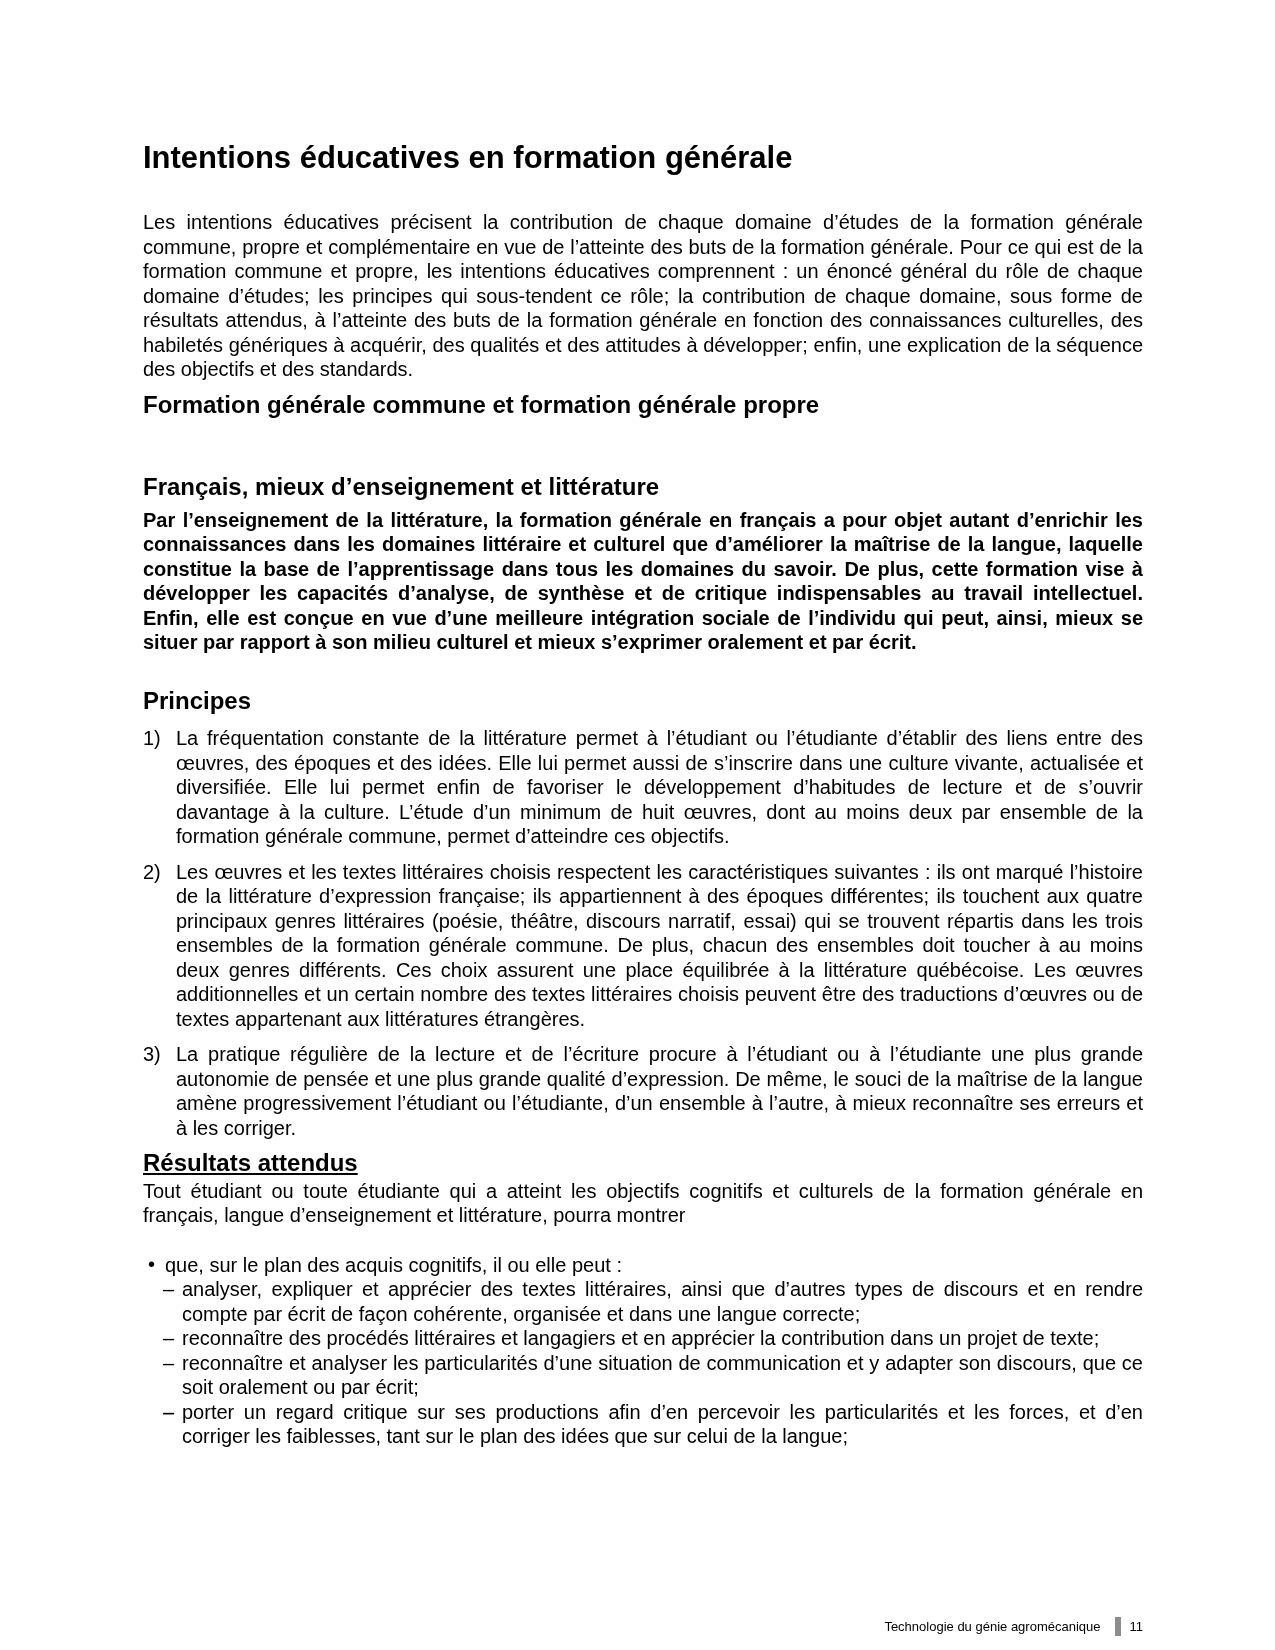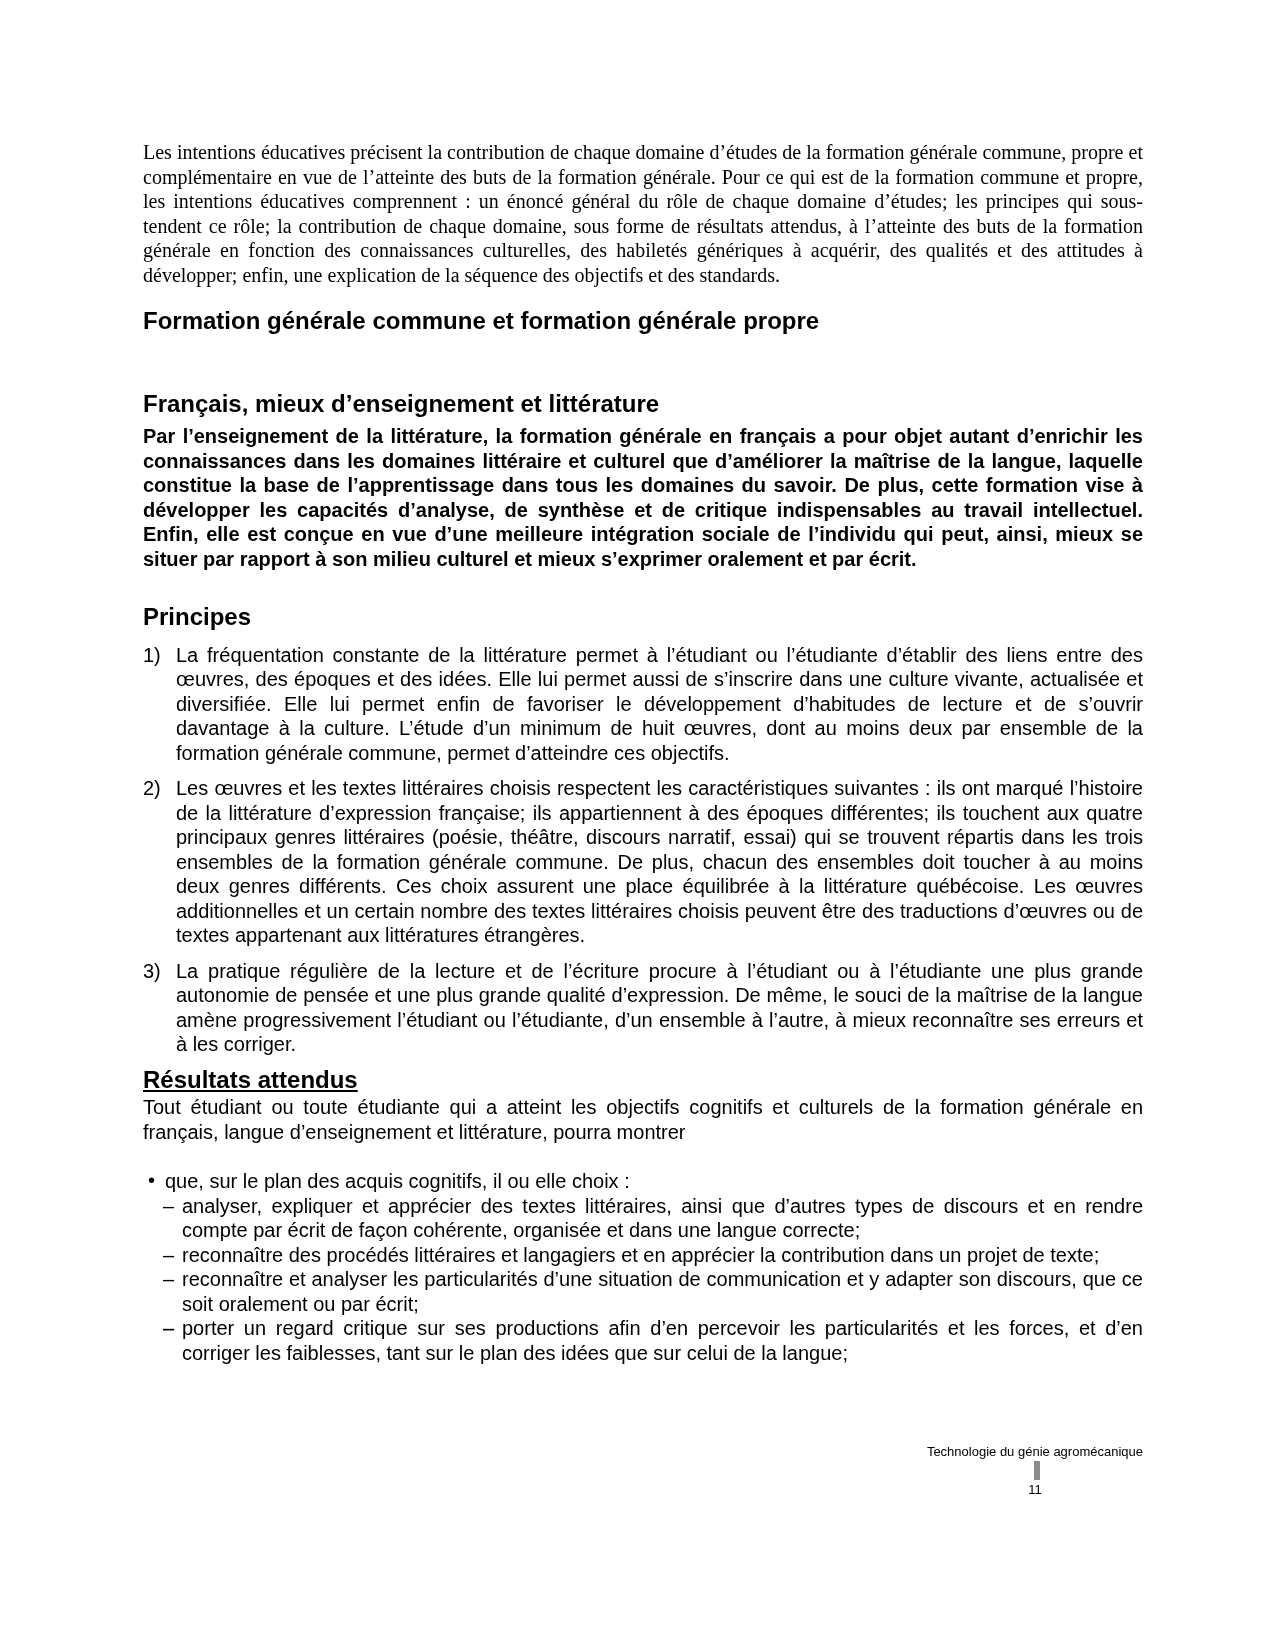--- a/index.html
+++ b/index.html
@@ -34,21 +34,21 @@
     line-height: 24.5px;
     text-align: justify;
     margin: 0;
   }
   .bold-heading {
     font-size: 24px;
     line-height: 24.5px;
     font-weight: bold;
     margin: 0;
   }
-  p.intro-p      { margin: 0 0 22px 0; font-family: Liberation Serif, serif; }
+  p.intro-p      { margin: 0 0 11px 0; }
   h2.section-h   { margin: 0 0 58px 0; }
   h3.subsect-h   { margin: 0 0 8px 0; }
   p.subsect-p    { margin: 0 0 34px 0; font-weight: bold; }
   h4.principes-h { margin: 0 0 13px 0; }
   h5.resultats-h { margin: 0 0 3px 0; text-decoration: underline; }
   p.resultats-p  { margin: 2px 0 25px 0; }
 
   .num-item {
     position: relative;
     padding-left: 33px;
@@ -75,41 +75,41 @@
     padding-left: 39px;
     margin: 0;
   }
   .dash-item .marker {
     position: absolute;
     left: 20px;
     top: 0;
   }
   .footer {
     position: absolute;
-    top: 1442px;
+    top: 1617px;
     right: 132px;
     display: flex;
-    align-items: center;
+    align-items: flex-end;
     font-size: 13px;
     line-height: 19px;
-    flex-direction: column;
   }
   .footer .sep-bar {
     display: inline-block;
     width: 6px;
     height: 19px;
     background: #8c8c8c;
     margin: 0 9px 0 14px;
   }
 </style>
 </head>
 <body>
 
 <div class="page">
 
+  <h1 class="doc-title">Intentions éducatives en formation générale</h1>
 
   <p class="body-text intro-p">Les intentions éducatives précisent la contribution de chaque domaine d’études de la formation générale commune, propre et complémentaire en vue de l’atteinte des buts de la formation générale. Pour ce qui est de la formation commune et propre, les intentions éducatives comprennent : un énoncé général du rôle de chaque domaine d’études; les principes qui sous-tendent ce rôle; la contribution de chaque domaine, sous forme de résultats attendus, à l’atteinte des buts de la formation générale en fonction des connaissances culturelles, des habiletés génériques à acquérir, des qualités et des attitudes à développer; enfin, une explication de la séquence des objectifs et des standards.</p>
 
   <h2 class="bold-heading section-h">Formation générale commune et formation générale propre</h2>
 
   <h3 class="bold-heading subsect-h">Français, mieux d’enseignement et littérature</h3>
 
   <p class="body-text subsect-p">Par l’enseignement de la littérature, la formation générale en français a pour objet autant d’enrichir les connaissances dans les domaines littéraire et culturel que d’améliorer la maîtrise de la langue, laquelle constitue la base de l’apprentissage dans tous les domaines du savoir. De plus, cette formation vise à développer les capacités d’analyse, de synthèse et de critique indispensables au travail intellectuel. Enfin, elle est conçue en vue d’une meilleure intégration sociale de l’individu qui peut, ainsi, mieux se situer par rapport à son milieu culturel et mieux s’exprimer oralement et par écrit.</p>
 
   <h4 class="bold-heading principes-h">Principes</h4>
@@ -128,21 +128,21 @@
     <span class="marker">3)</span>
     <span>La pratique régulière de la lecture et de l’écriture procure à l’étudiant ou à l’étudiante une plus grande autonomie de pensée et une plus grande qualité d’expression. De même, le souci de la maîtrise de la langue amène progressivement l’étudiant ou l’étudiante, d’un ensemble à l’autre, à mieux reconnaître ses erreurs et à les corriger.</span>
   </div>
 
   <h5 class="bold-heading resultats-h">Résultats attendus</h5>
 
   <p class="body-text resultats-p">Tout étudiant ou toute étudiante qui a atteint les objectifs cognitifs et culturels de la formation générale en français, langue d’enseignement et littérature, pourra montrer</p>
 
   <div class="body-text bullet-item">
     <span class="marker">•</span>
-    <span>que, sur le plan des acquis cognitifs, il ou elle choix :</span>
+    <span>que, sur le plan des acquis cognitifs, il ou elle peut :</span>
   </div>
 
   <div class="body-text dash-item">
     <span class="marker">–</span>
     <span>analyser, expliquer et apprécier des textes littéraires, ainsi que d’autres types de discours et en rendre compte par écrit de façon cohérente, organisée et dans une langue correcte;</span>
   </div>
 
   <div class="body-text dash-item">
     <span class="marker">–</span>
     <span>reconnaître des procédés littéraires et langagiers et en apprécier la contribution dans un projet de texte;</span>

